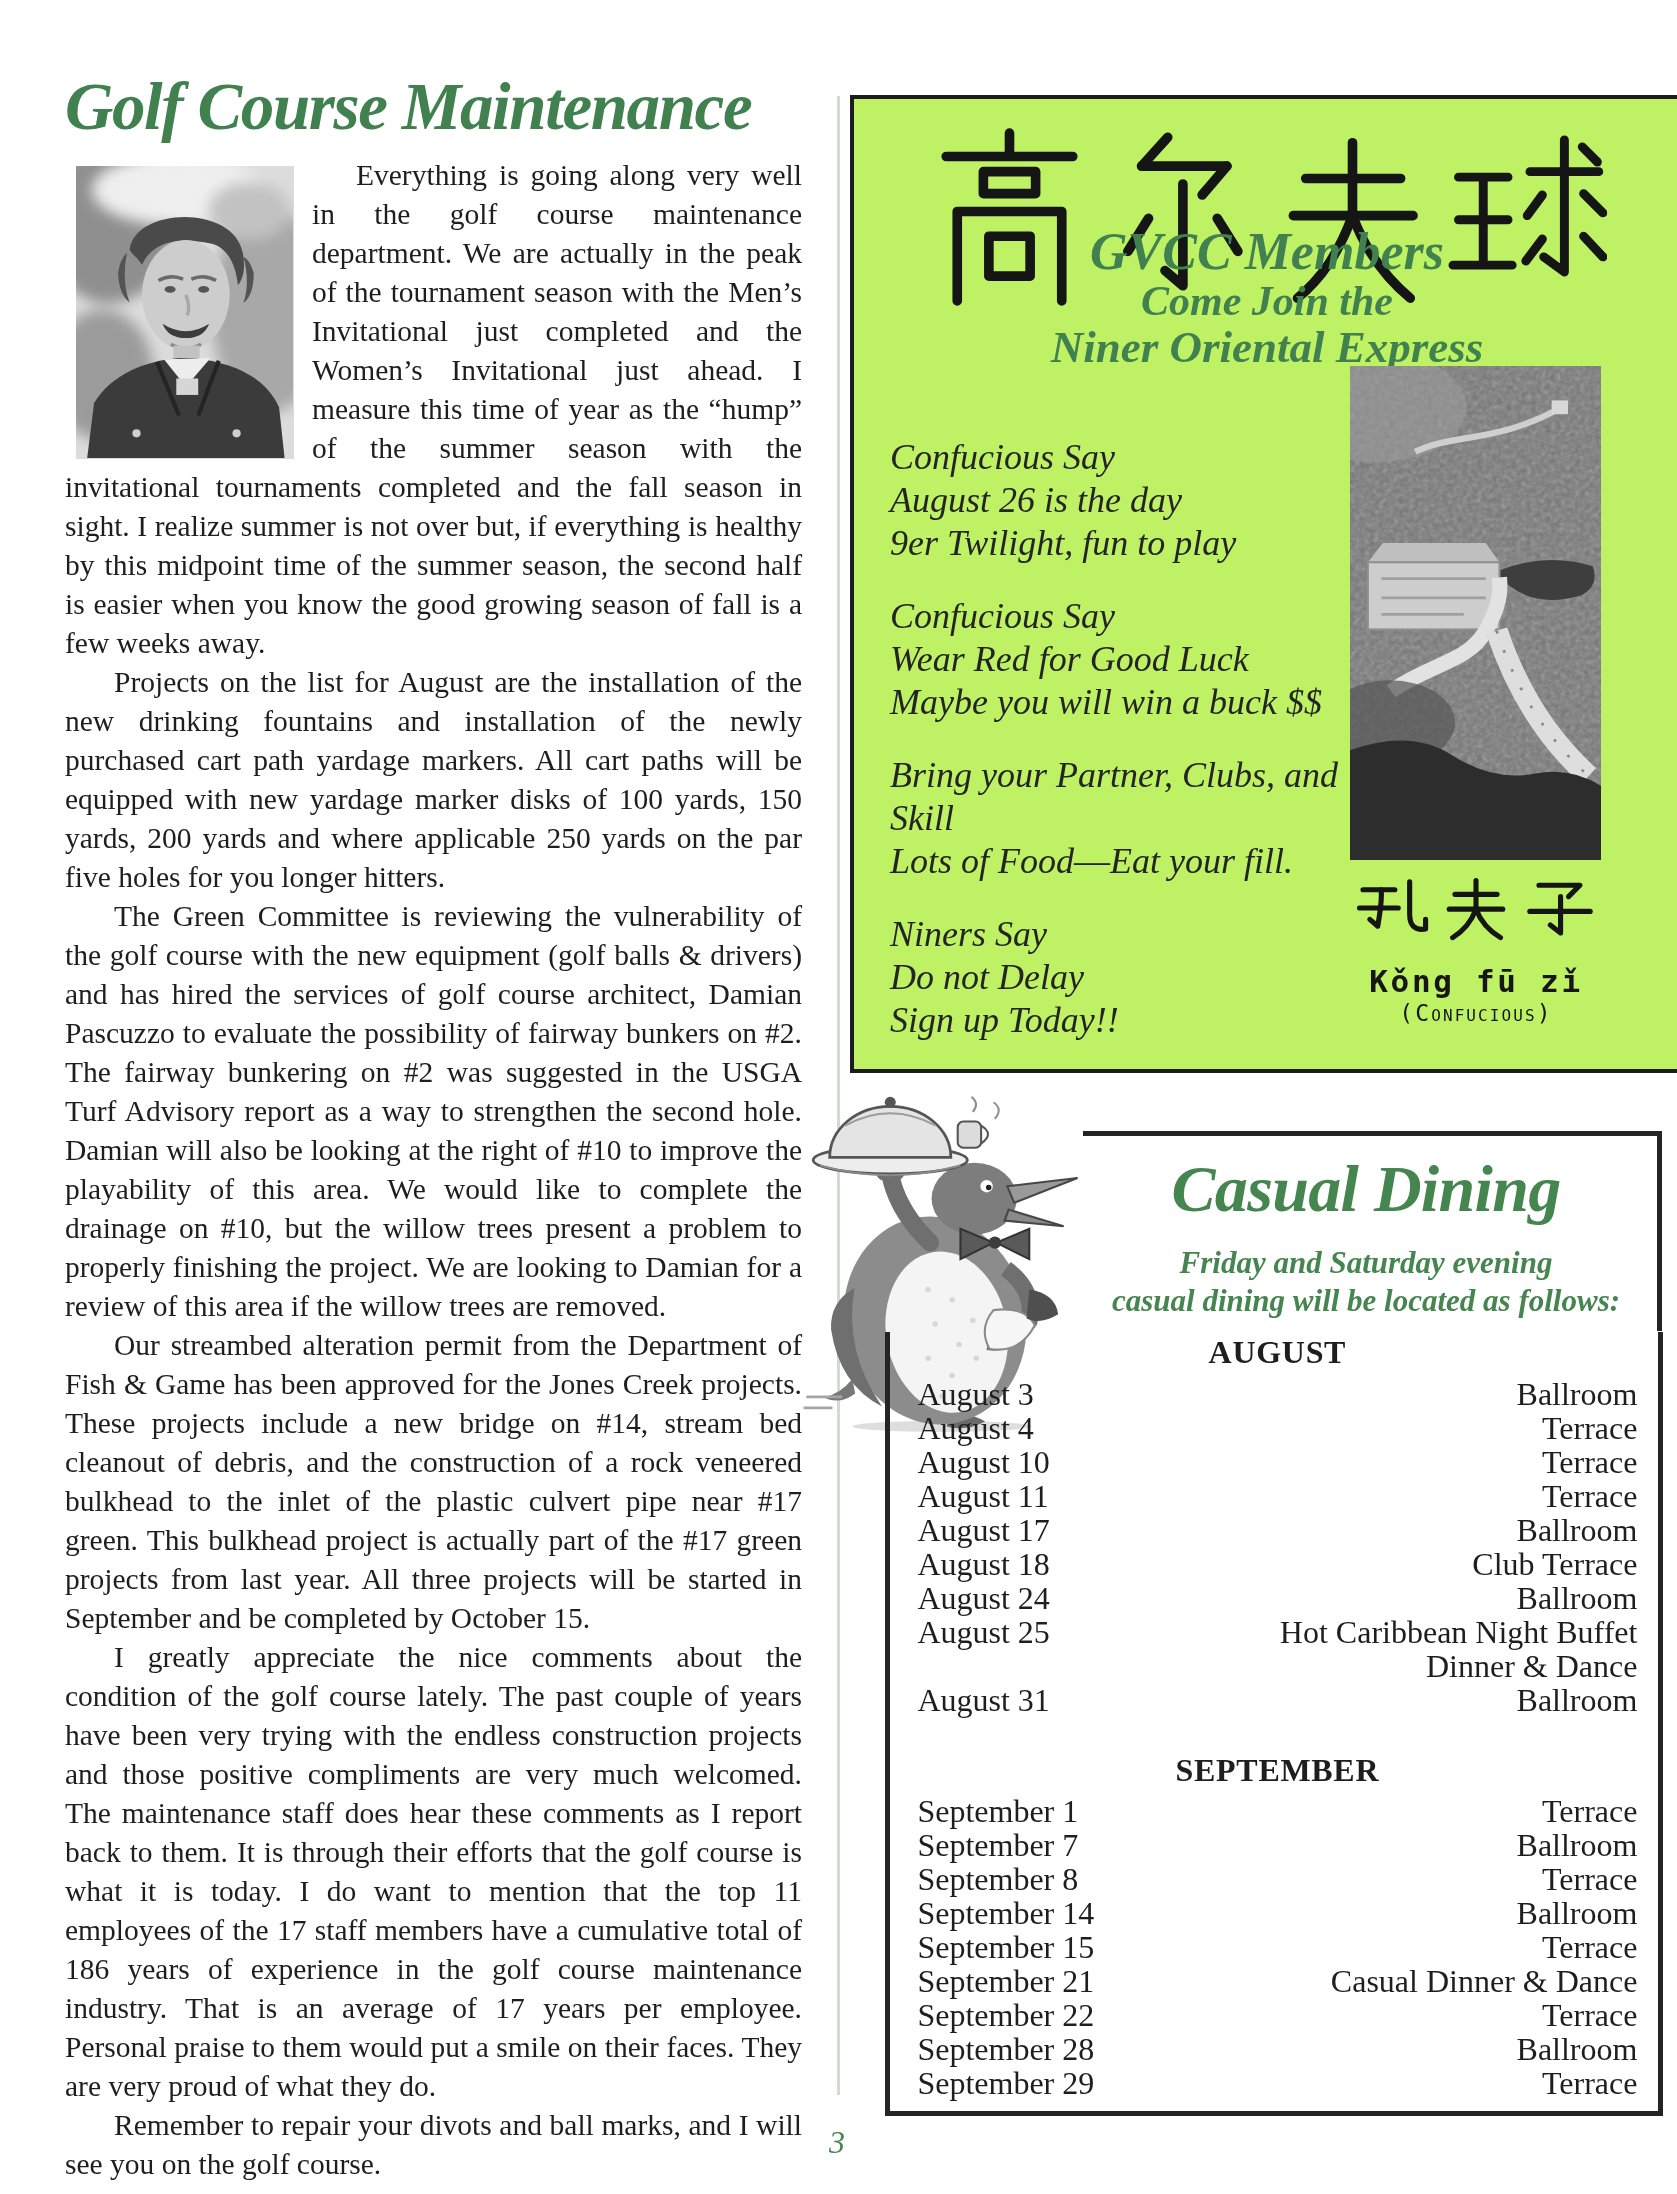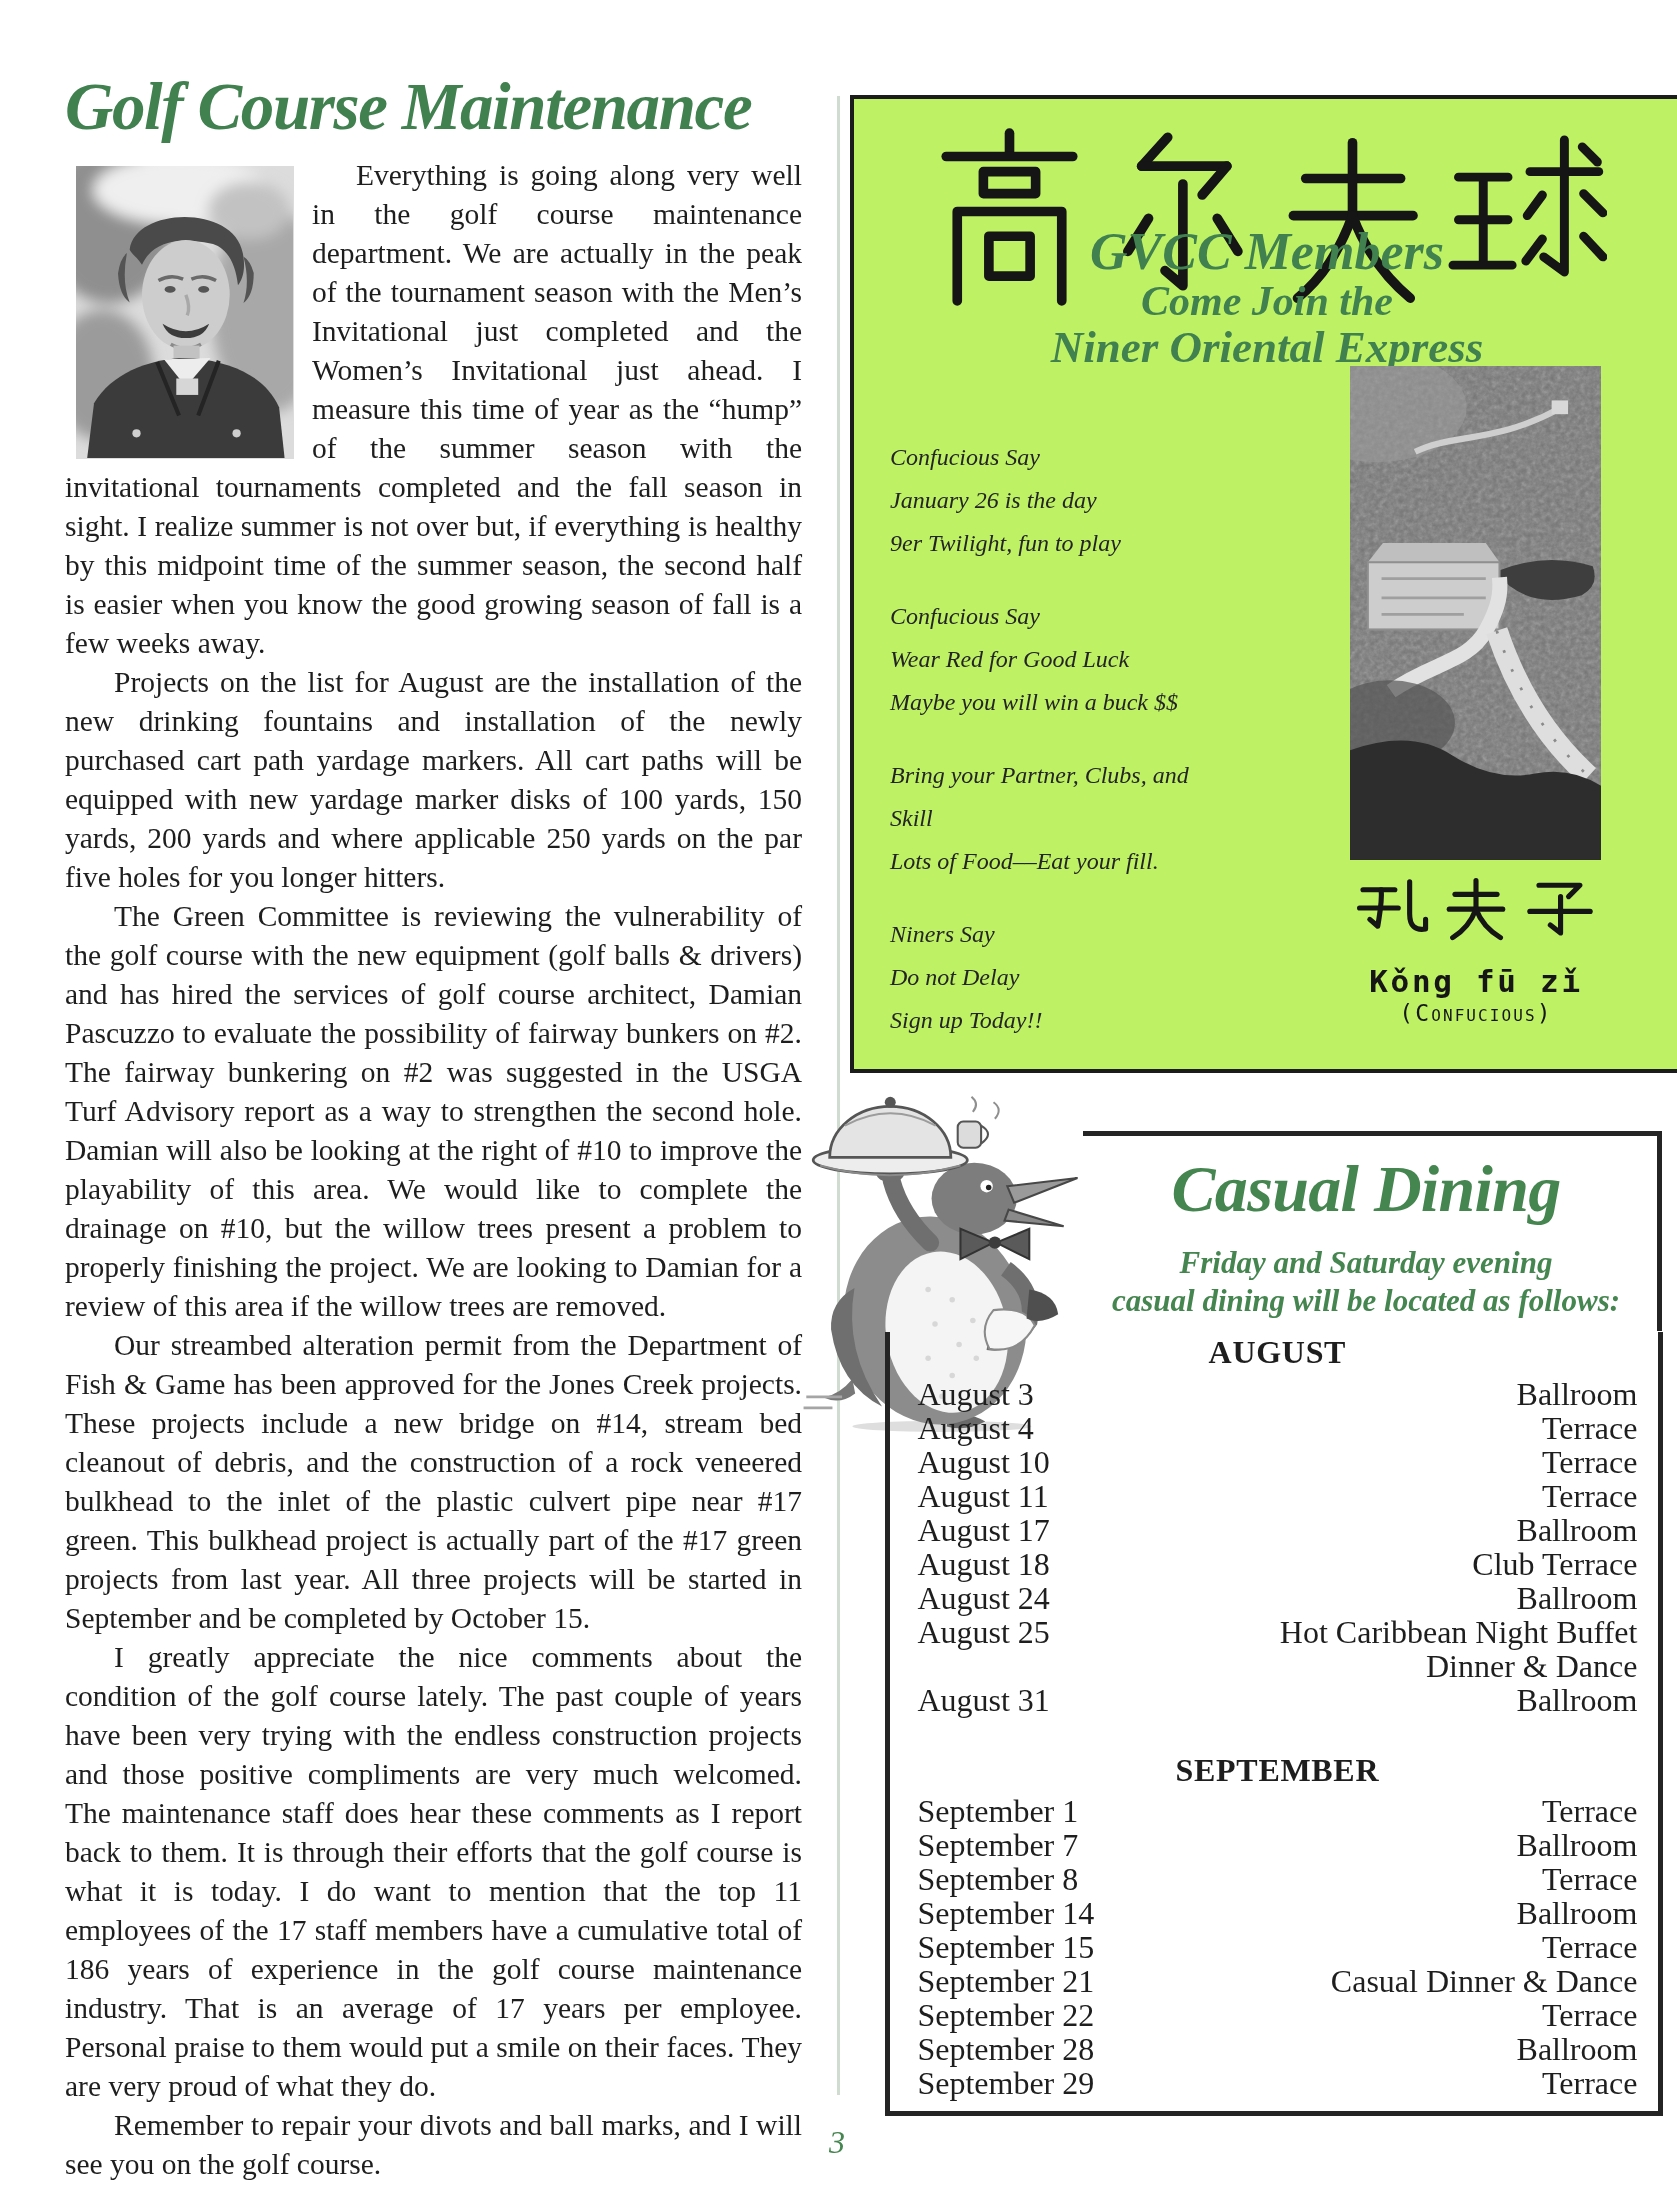--- a/index.html
+++ b/index.html
@@ -35,21 +35,21 @@
   }
   .hanzi-row { position:absolute; left:0; top:15px; width:100%; display:flex; justify-content:center; gap:6.9px; }
   .hanzi-row svg { width:165px; height:206px; }
   .hanzi-stroke { stroke:#151515; fill:none; stroke-linecap:round; stroke-linejoin:round; }
   .promo-headings { position:absolute; left:0; top:125px; width:100%; text-align:center;
     color:#41804f; font-style:italic; font-weight:bold; }
   .ph1 { font-size:52px; line-height:55px; }
   .ph2 { font-size:42px; line-height:44px; }
   .ph3 { font-size:45px; line-height:48px; }
   .stanzas { position:absolute; left:36px; top:337px; width:453px;
-    font-style:italic; font-size:24px; line-height:43px; color:#242424; }
+    font-style:italic; font-size:36px; line-height:43px; color:#242424; }
   .stanza { margin-bottom:30px; }
   .wall-photo { position:absolute; left:496px; top:267px; width:251px; height:494px; background:#777; overflow:hidden; }
   .confucius-block { position:absolute; left:491px; top:767px; width:262px; text-align:center; }
   .confucius-hanzi { display:flex; justify-content:center; gap:9.6px; }
   .confucius-hanzi svg { width:74px; height:84px; }
   .pinyin { margin-top:13px; font-family:"DejaVu Sans Mono", monospace; font-weight:bold;
     font-size:31px; letter-spacing:2.7px; color:#161616; }
   .pinyin-note { margin-top:1.4px; font-family:"DejaVu Sans Mono", monospace;
     font-variant:small-caps; font-size:23px; letter-spacing:2.1px; color:#161616; }
 
@@ -175,21 +175,21 @@
   </div>
   <div class="promo-headings">
     <div class="ph1">GVCC Members</div>
     <div class="ph2">Come Join the</div>
     <div class="ph3">Niner Oriental Express</div>
   </div>
 
   <div class="stanzas">
     <div class="stanza">
       <div>Confucious Say</div>
-      <div>January 26 is the day</div>
+      <div>August 26 is the day</div>
       <div>9er Twilight, fun to play</div>
     </div>
     <div class="stanza">
       <div>Confucious Say</div>
       <div>Wear Red for Good Luck</div>
       <div>Maybe you will win a buck $$</div>
     </div>
     <div class="stanza">
       <div>Bring your Partner, Clubs, and</div>
       <div>Skill</div>

